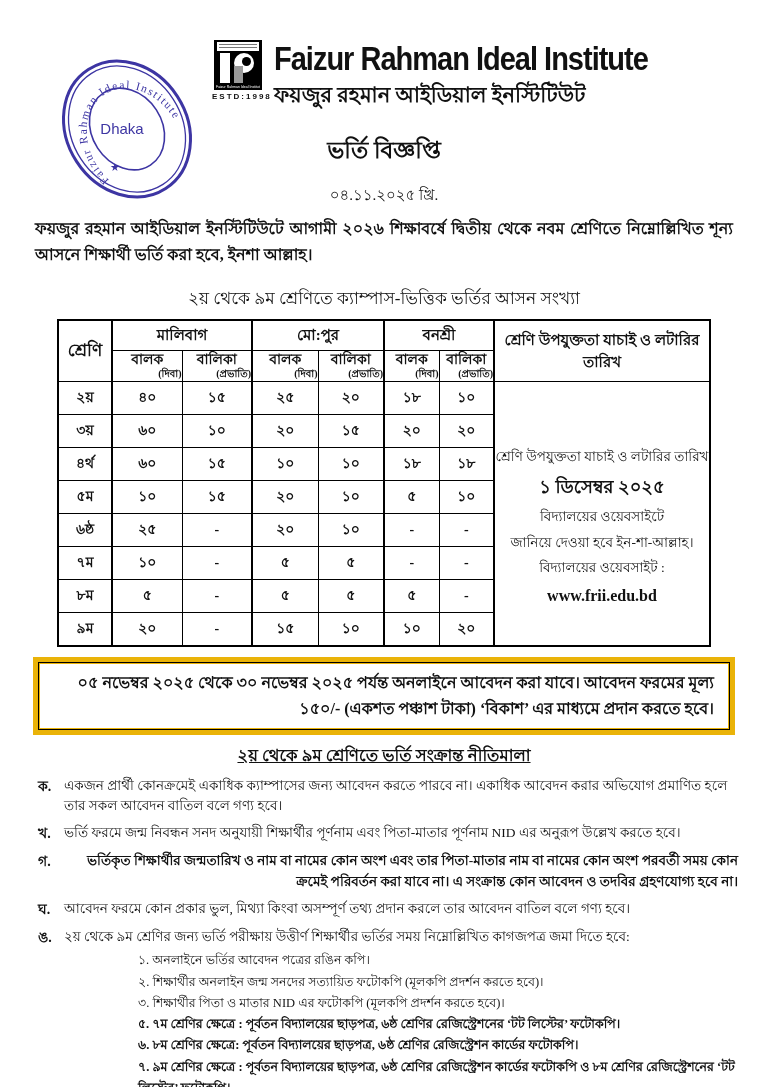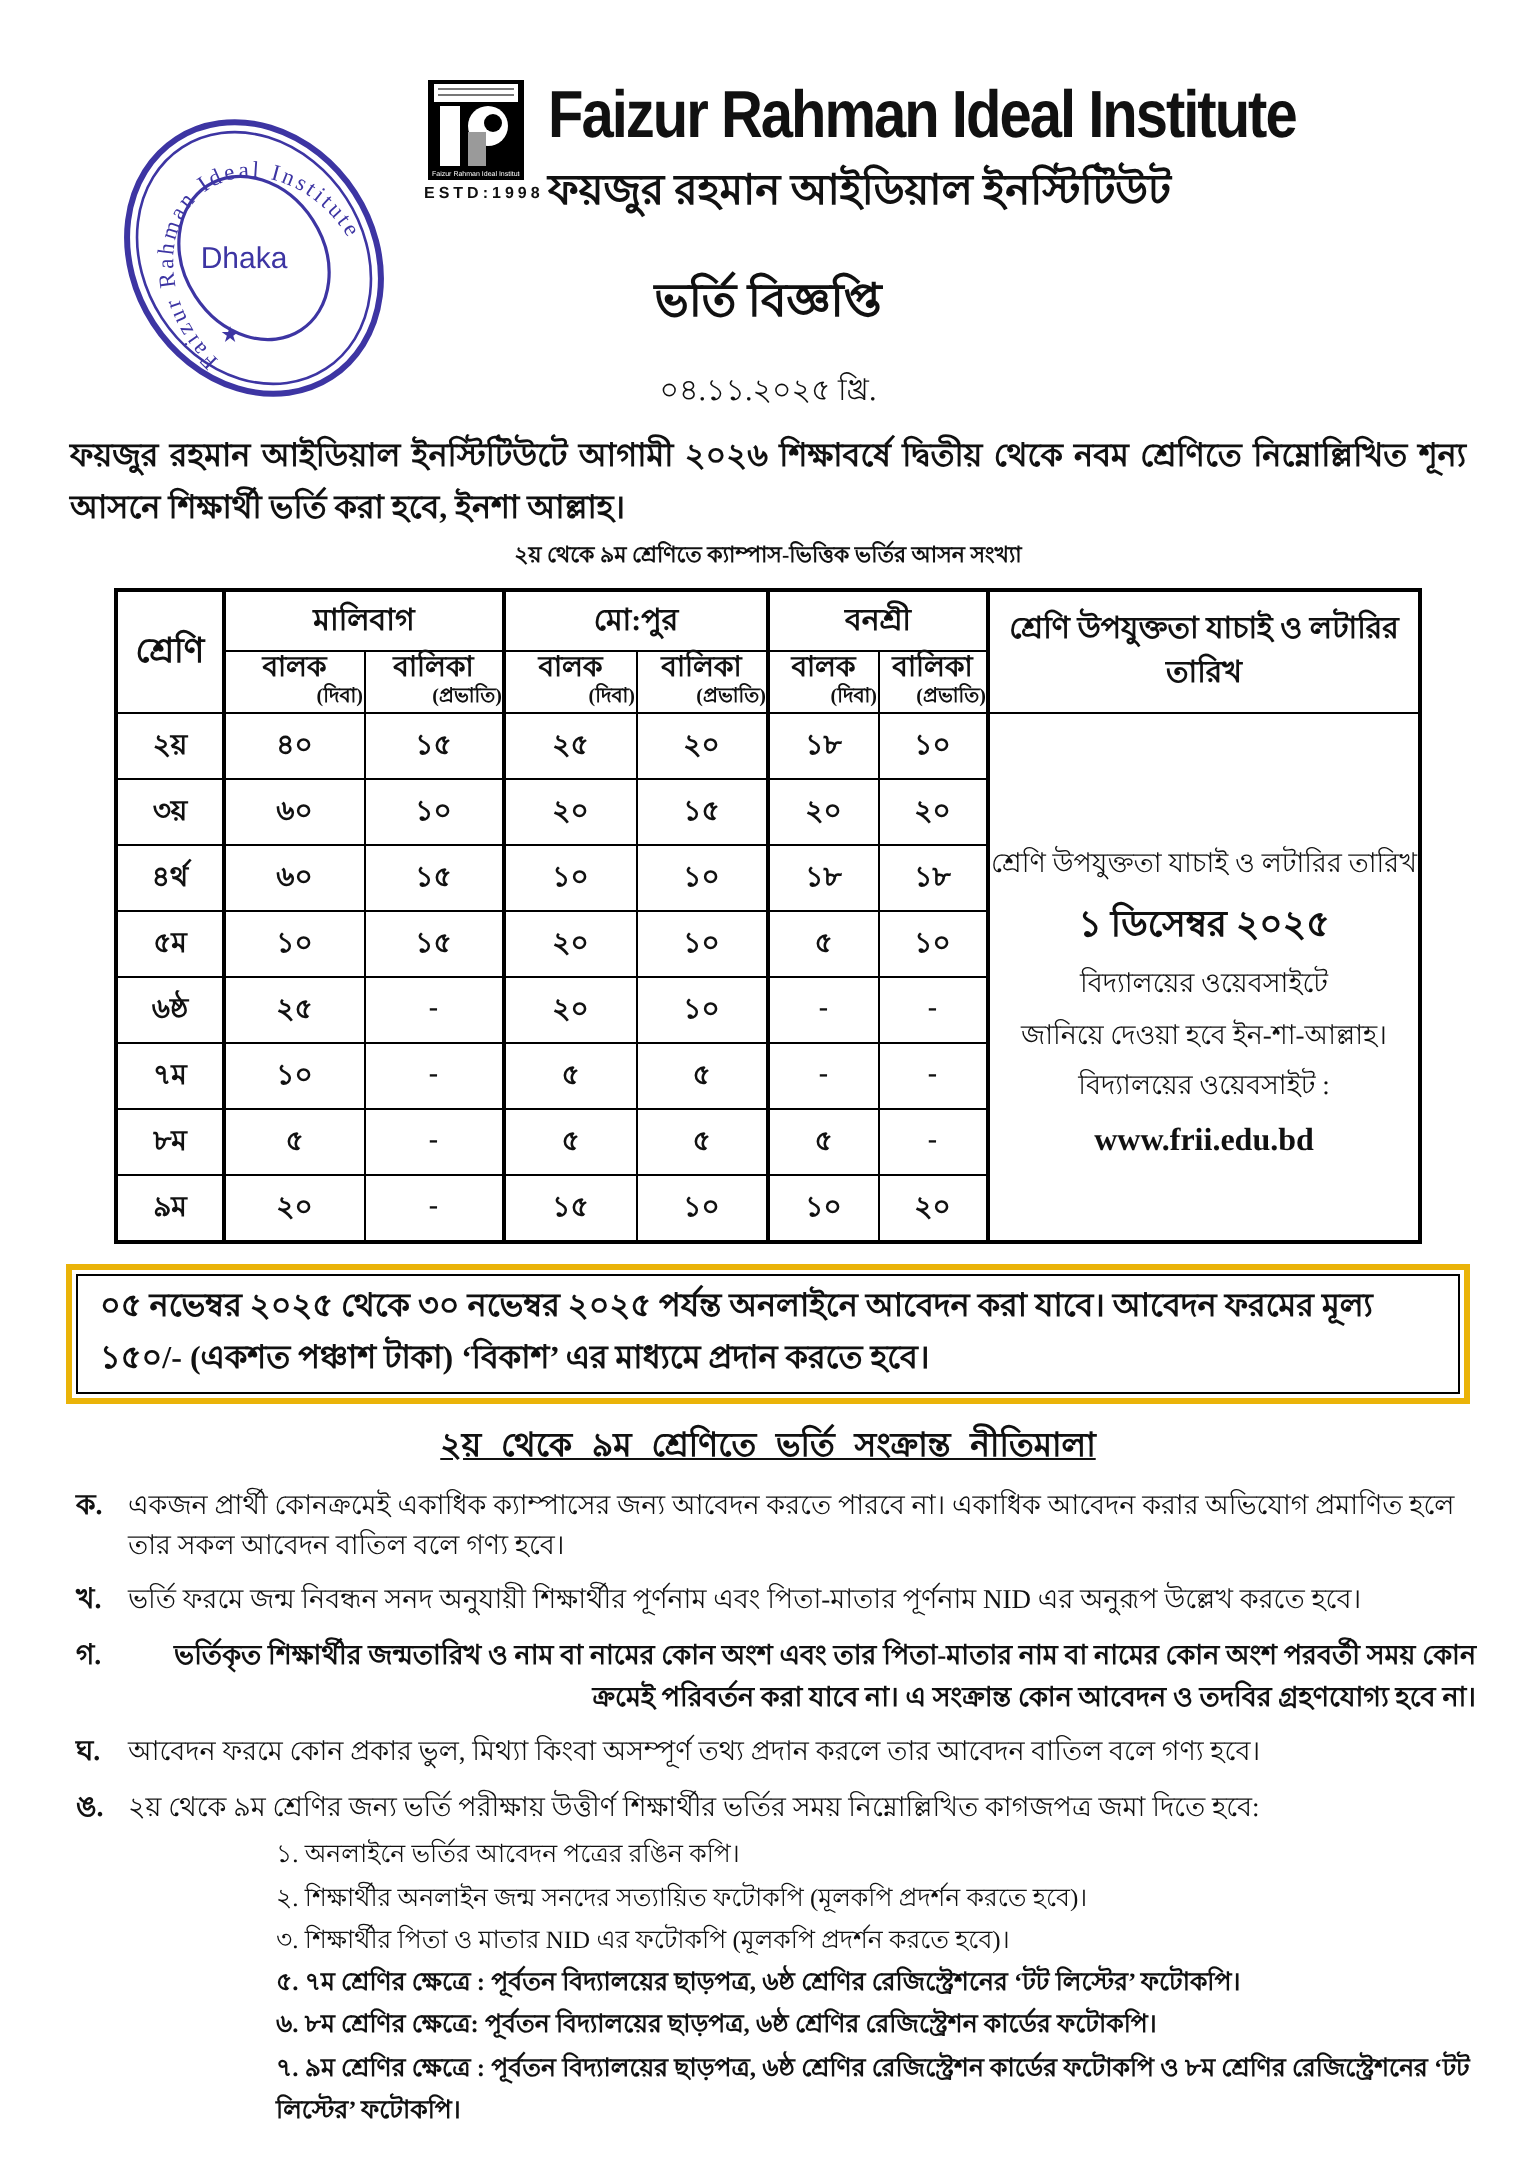--- a/index.html
+++ b/index.html
@@ -21,41 +21,41 @@
   .logo-barM{ position:absolute; top:26px; left:20px; width:9px; height:17px; background:#9a9a9a; }
   .logo-caption{ position:absolute; left:2px; right:2px; bottom:1px; color:#fff; font-size:3.5px; white-space:nowrap; overflow:hidden; font-family:"Liberation Sans",sans-serif; }
   .logo-estd{ font-size:8px; font-weight:bold; letter-spacing:2px; margin-top:2px; font-family:"Liberation Sans",sans-serif; }
   .inst-names{ padding-top:2px; }
   .inst-en{ font-size:29px; font-weight:bold; font-family:"Liberation Sans",sans-serif; letter-spacing:-1px; transform:scaleY(1.15); transform-origin:top left; line-height:1.0; }
   .inst-bn{ font-size:21px; font-weight:bold; margin-top:8px; }
   
   .doc-title{ text-align:center; font-size:23px; font-weight:bold; margin-top:18px; }
   .doc-date{ text-align:center; font-size:15px; margin-top:12px; }
   .intro{ margin:8px 35px 0 35px; font-size:16px; font-weight:bold; text-align:justify; line-height:1.65; }
-  .table-title{ text-align:center; font-size:11px; font-weight:bold; margin-top:0; }
+  .table-title{ text-align:center; font-size:17px; font-weight:normal; margin-top:16px; }
   
   table.seats{ border-collapse:collapse; margin:6px auto 0 auto; table-layout:fixed; }
   table.seats th, table.seats td{ border:1px solid #000; text-align:center; vertical-align:middle; }
   table.seats{ border:2px solid #000; }
   .c-class{ width:54px; } .c-mb{ width:70px; } .c-mp{ width:66px; } .c-bn{ width:55px; } .c-last{ width:216px; }
   .gl{ border-left-width:2px !important; }
   th.campus{ font-size:15px; font-weight:bold; padding:2px 0; }
   th.classhead{ font-size:17px; font-weight:bold; }
   th.sub{ font-size:14px; font-weight:bold; padding:1px 0 2px 0; line-height:1.15; }
   th.sub .note{ display:block; font-size:10px; font-weight:bold;text-align:right; }
   th.lotteryhead{ font-size:15px; font-weight:bold; line-height:1.5; padding:0 8px; }
   td.cl{ font-size:14px; font-weight:bold; padding:4px 0; }
   td.num{ font-size:14px; font-weight:bold; padding:4px 0;margin-left:44px; }
   td.lottery{ vertical-align:top; padding-top:28px; line-height:1.9; font-size:13.5px; }
   .lot-date{ font-size:18px; font-weight:bold; }
   .lot-site{ font-size:16px; font-weight:bold; font-family:"Liberation Serif",serif; }
   
-  .hl-box{ margin:10px 33px 0 33px; border:3px solid #eab308; outline:1px solid #000; outline-offset:-6px;
-           padding:6px 14px; text-align:left; font-size:16px; font-weight:bold; line-height:1.6; }
-  .rules-title{ text-align:center; font-size:16.5px; font-weight:bold; text-decoration:underline; margin-top:8px;font-family:Liberation Mono, monospace; }
+  .hl-box{ margin:10px 33px 0 33px; border:7px solid #eab308; outline:1px solid #000; outline-offset:-6px;
+           padding:6px 14px; text-align:right; font-size:16px; font-weight:bold; line-height:1.6; }
+  .rules-title{ text-align:center; font-size:16.5px; font-weight:bold; text-decoration:underline; margin-top:8px; }
   
   .rules{ margin:6px 30px 0 38px; }
   .rule{ display:flex; gap:8px; margin-top:6px; font-size:13.5px; line-height:1.55; }
   .rule .marker{ flex:0 0 18px; font-weight:bold; font-size:14px; }
   .rule.bold .rtext{ font-weight:bold;text-align:right; }
   .subitems{ margin:2px 0 0 100px; font-size:12.5px; line-height:1.7; }
   .subitems .sub.bold{ font-weight:bold; }
 </style>
 </head>
 <body>

